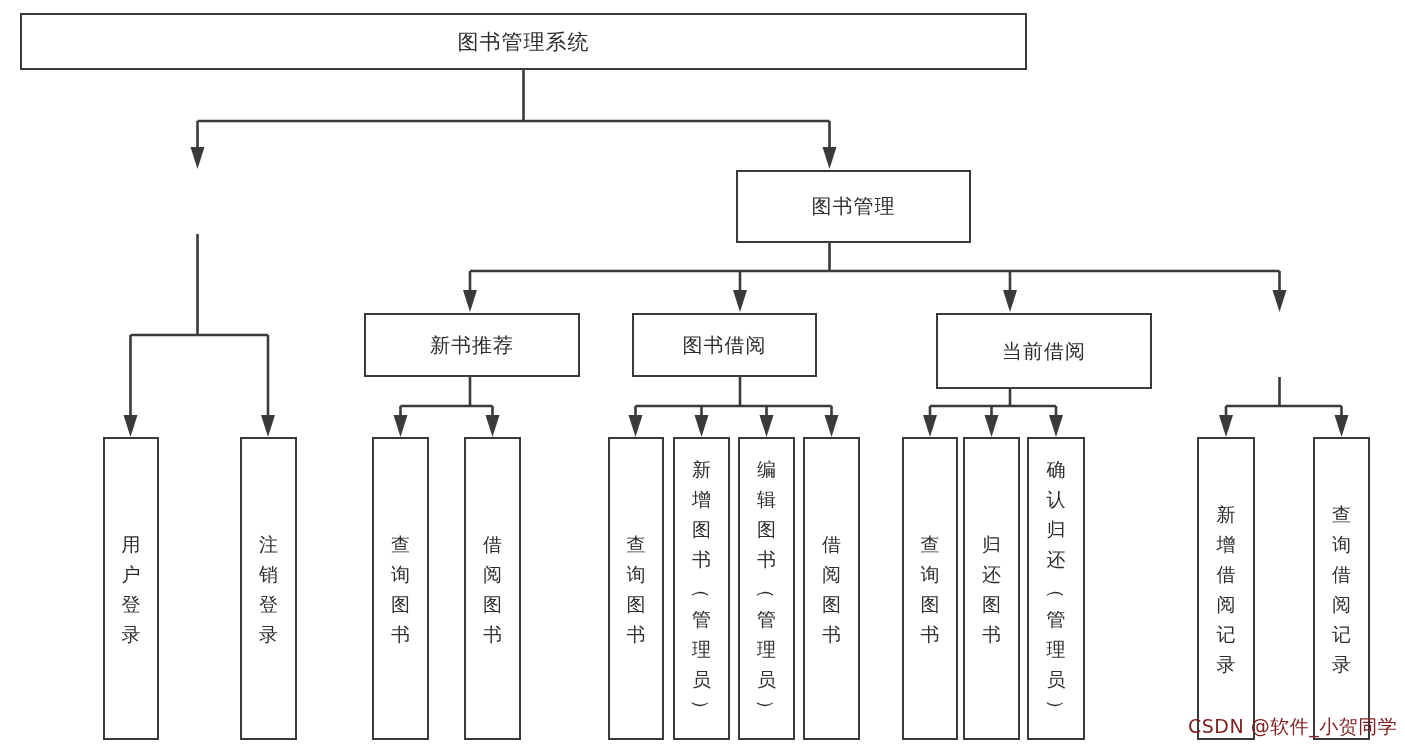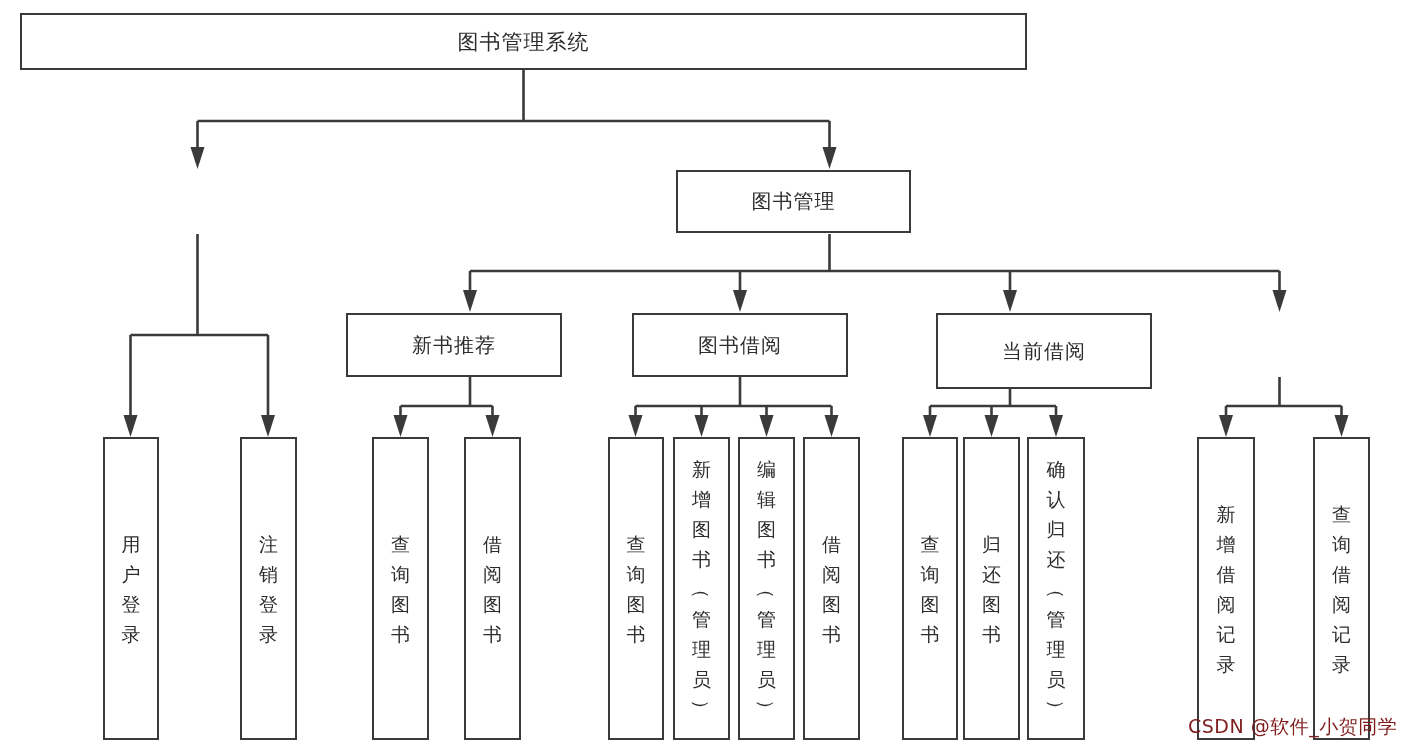--- a/index.html
+++ b/index.html
@@ -85,28 +85,28 @@
 
       <polygon points="1219,415 1233,415 1226,437"></polygon>
       <polygon points="1334.5,415 1348.5,415 1341.5,437"></polygon>
     </g>
   </svg>
 
   <div class="node root" style="left:20px;top:13px;width:1007px;height:57px">
     <span class="label">图书管理系统</span>
   </div>
 
-  <div class="node" style="left:676px;top:170px;width:235px;height:63px">
+  <div class="node" style="left:736px;top:170px;width:235px;height:73px">
     <span class="label">图书管理</span>
   </div>
 
-  <div class="node" style="left:346px;top:313px;width:216px;height:64px">
+  <div class="node" style="left:364px;top:313px;width:216px;height:64px">
     <span class="label">新书推荐</span>
   </div>
-  <div class="node" style="left:632px;top:313px;width:216px;height:64px">
+  <div class="node" style="left:632px;top:313px;width:185px;height:64px">
     <span class="label">图书借阅</span>
   </div>
   <div class="node" style="left:936px;top:313px;width:216px;height:76px">
     <span class="label">当前借阅</span>
   </div>
 
   <div class="node v" style="left:103px;top:437px;width:56px;height:303px">
     <span class="vtext">
         <span class="vchar">用</span>
         <span class="vchar">户</span>

